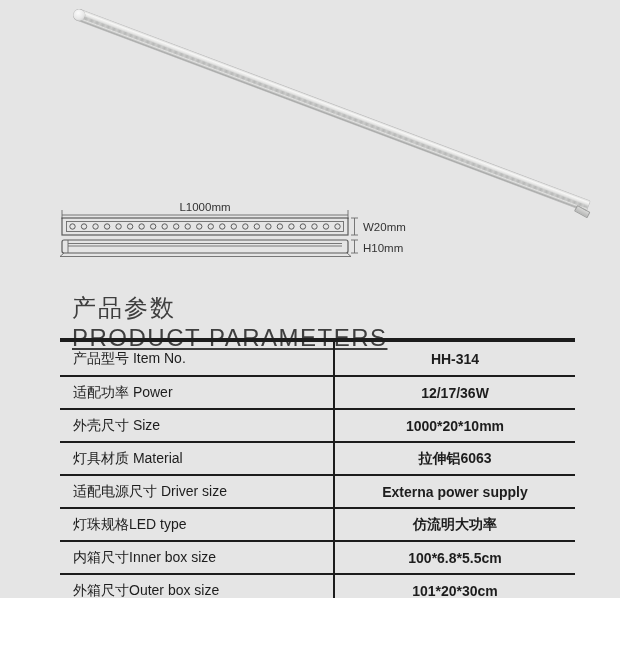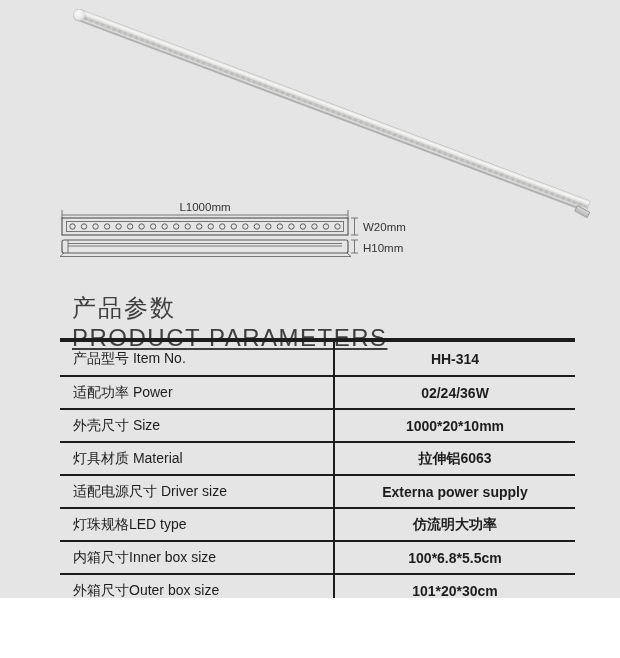--- a/index.html
+++ b/index.html
@@ -202,21 +202,21 @@
     <span class="en">PRODUCT PARAMETERS</span>
   </div>
 
   <div class="spec-table">
     <div class="trow">
       <div class="tcell tlabel">产品型号 Item No.</div>
       <div class="tcell tvalue">HH-314</div>
     </div>
     <div class="trow">
       <div class="tcell tlabel">适配功率 Power</div>
-      <div class="tcell tvalue">02/24/36W</div>
+      <div class="tcell tvalue">12/17/36W</div>
     </div>
     <div class="trow">
       <div class="tcell tlabel">外壳尺寸 Size</div>
       <div class="tcell tvalue">1000*20*10mm</div>
     </div>
     <div class="trow">
       <div class="tcell tlabel">灯具材质 Material</div>
       <div class="tcell tvalue">拉伸铝6063</div>
     </div>
     <div class="trow">

